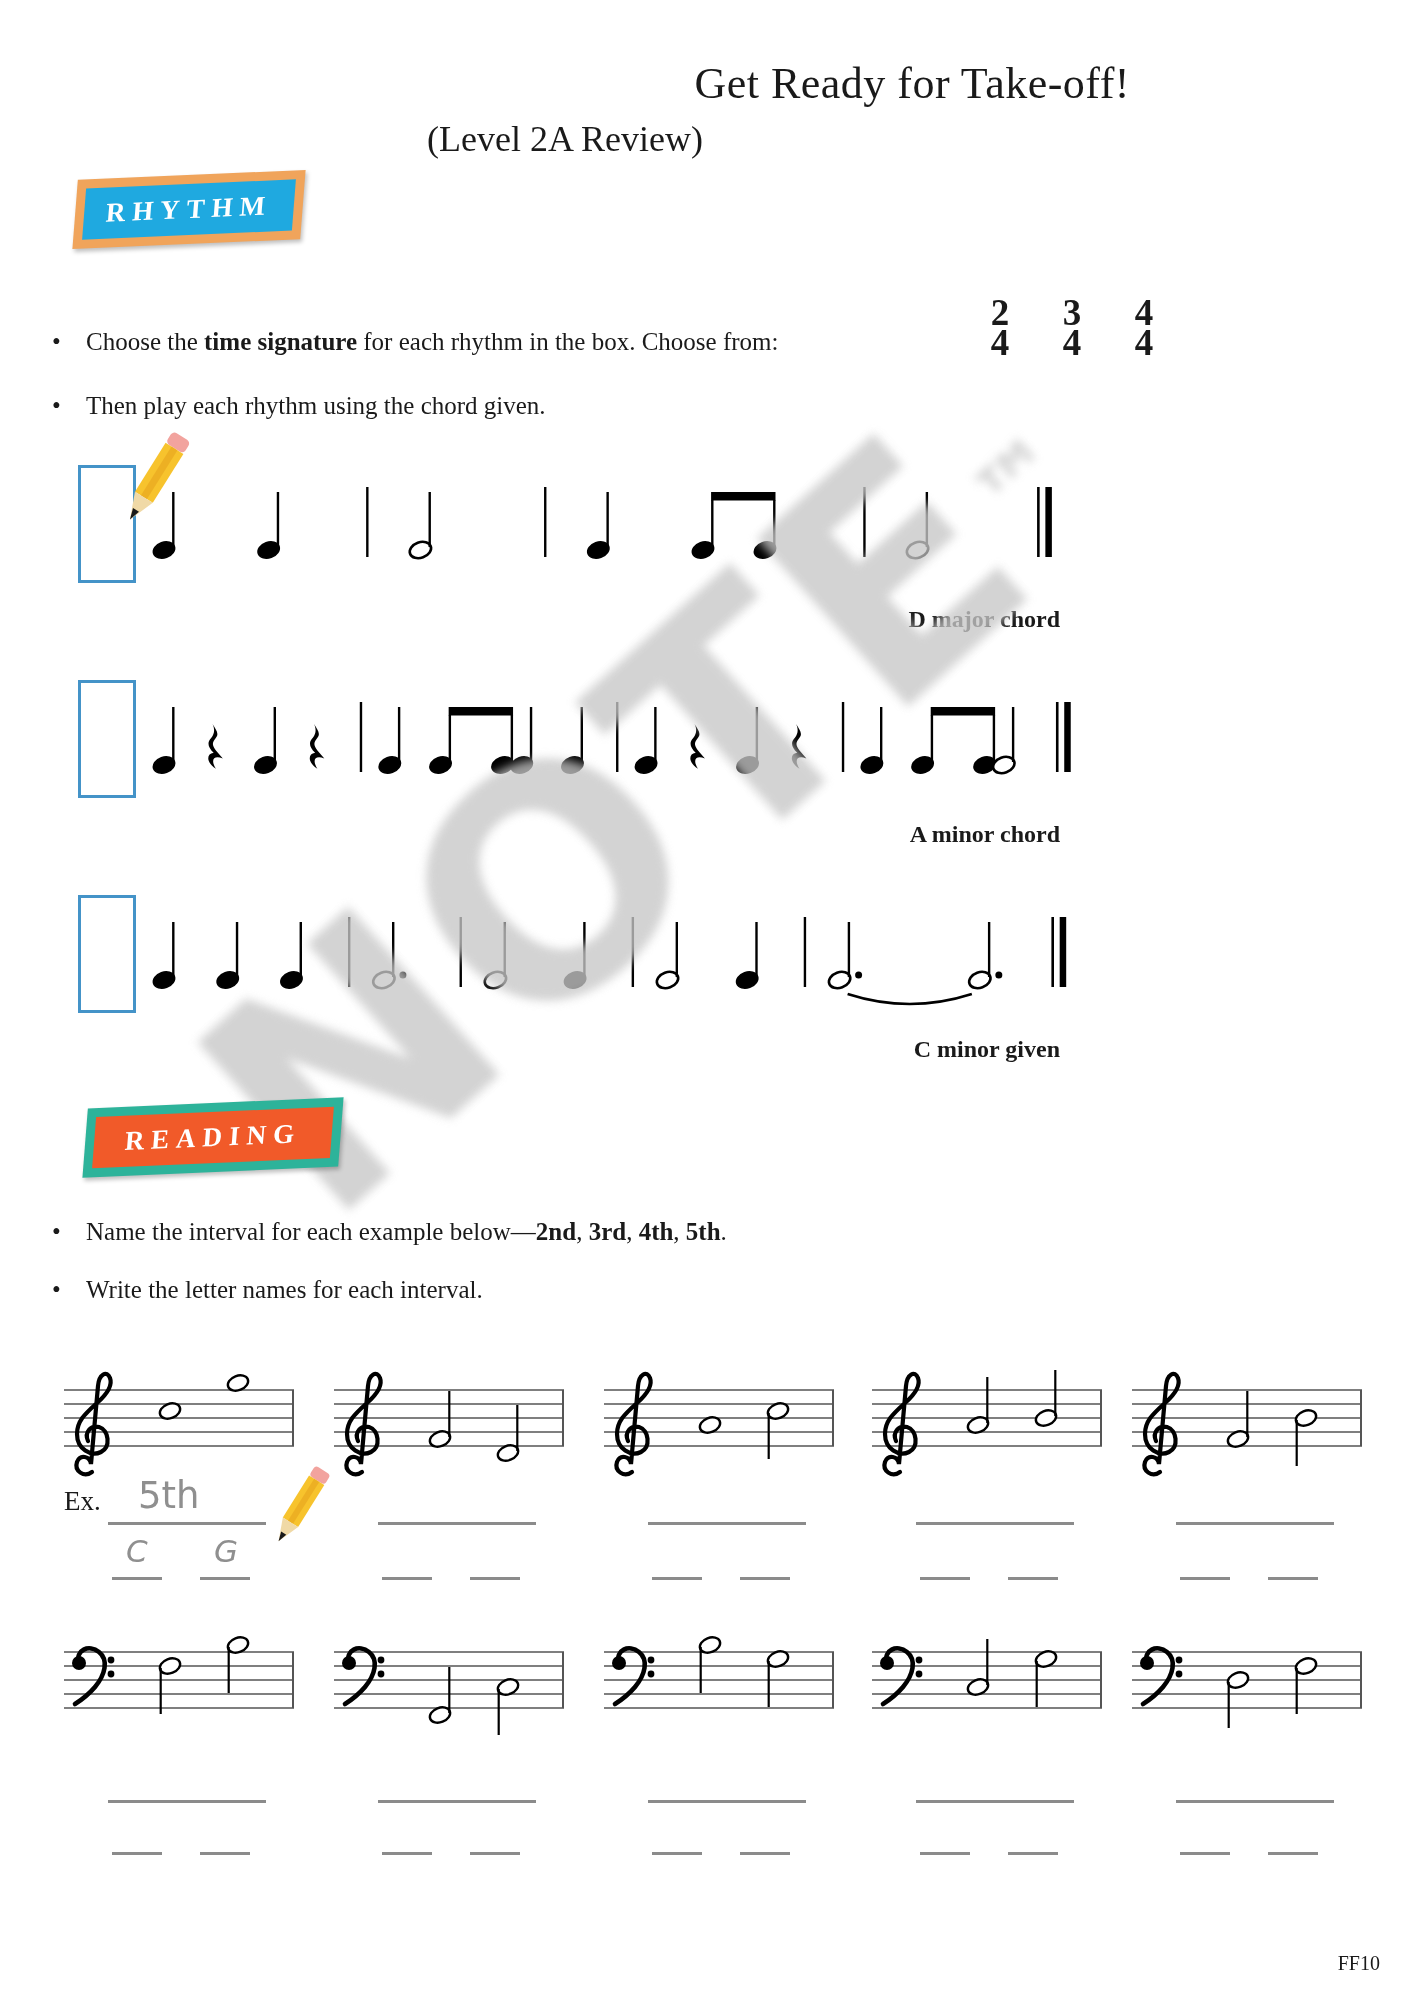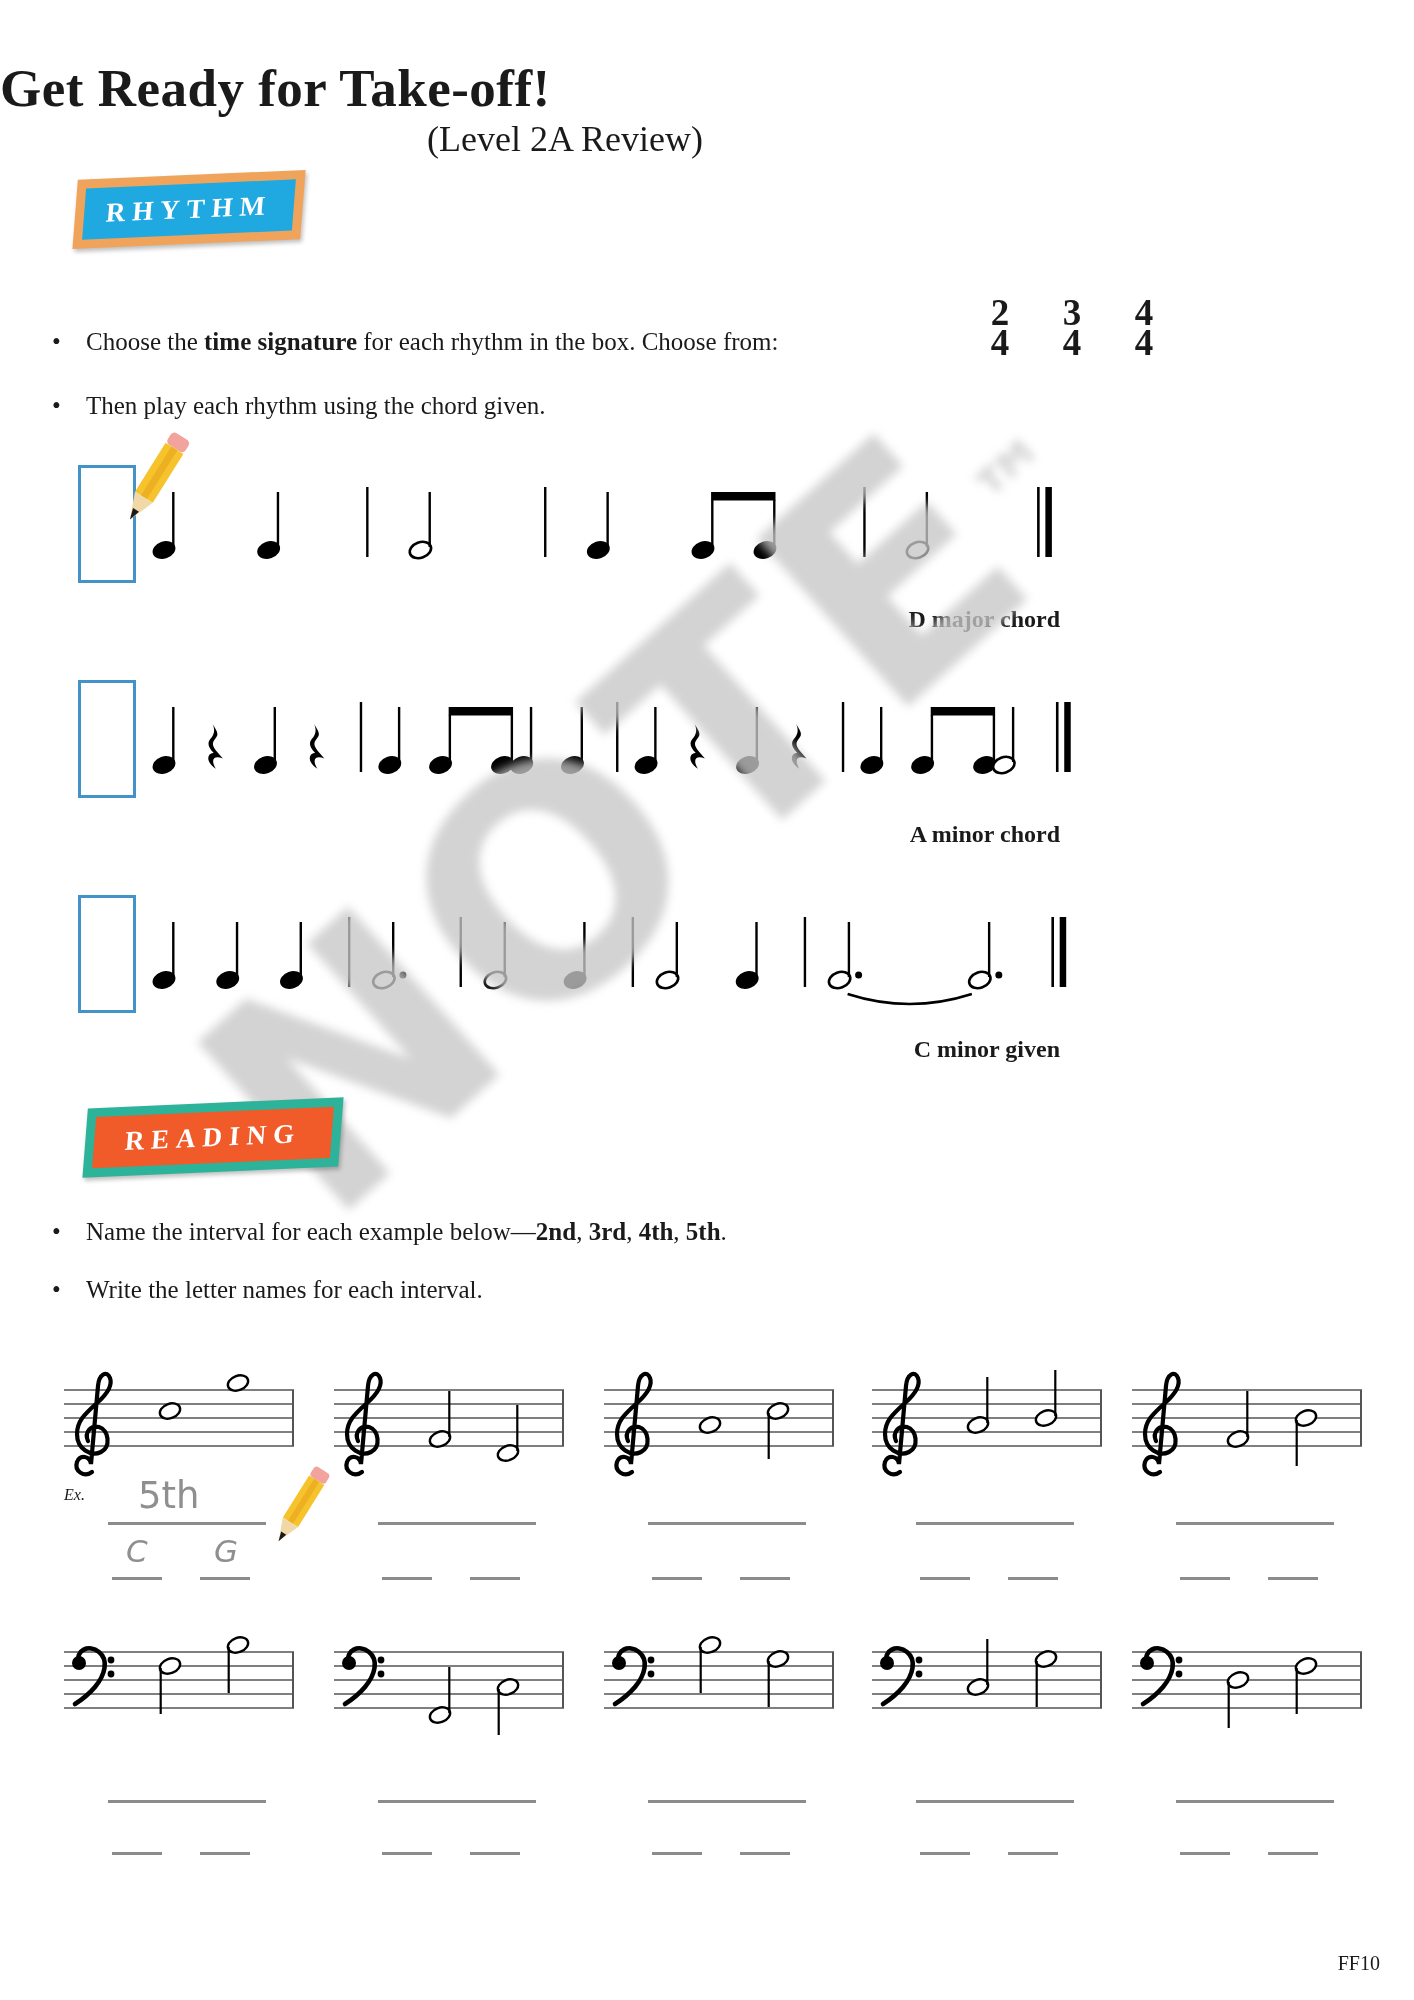--- a/index.html
+++ b/index.html
@@ -4,21 +4,21 @@
 <style>
   :root{
     --c-rhythm-fill:#1FA9E0; --c-rhythm-border:#F0A45B;
     --c-reading-fill:#F15A29; --c-reading-border:#2DB39A;
     --c-box:#4493C8; --c-wm:#c7c7c7; --c-hand:#8f8f8f; --c-line:#8b8b8b;
   }
   html,body{margin:0;padding:0;background:#fff;}
   .page{position:relative;width:1414px;height:2000px;background:#fff;overflow:hidden;
         font-family:"Liberation Serif",serif;color:#1a1a1a;}
   .abs{position:absolute;}
-  .title{left:0;top:58px;width:1130px;text-align:left;font-size:53px;font-weight:bold;letter-spacing:.5px;}
+  .title{left:0;top:58px;width:1130px;text-align:right;font-size:44px;font-weight:normal;letter-spacing:.5px;}
   .subtitle{left:0;top:118px;width:1130px;text-align:center;font-size:36px;}
   .badge-outer{transform:rotate(-2.5deg) skewX(-7deg);padding:9px;box-shadow:2px 3px 4px rgba(0,0,0,.25);}
   .badge-inner{padding:10px 0;text-align:center;color:#fff;font-weight:bold;font-size:27px;letter-spacing:7px;}
   .badge-rhythm .badge-outer{background:var(--c-rhythm-border);}
   .badge-rhythm .badge-inner{background:var(--c-rhythm-fill);}
   .badge-reading .badge-outer{background:var(--c-reading-border);}
   .badge-reading .badge-inner{background:var(--c-reading-fill);}
   .bullet{font-size:25px;}
   .bullet .dot{display:inline-block;width:34px;text-align:left;padding-left:4px;}
   .tsig{display:inline-block;width:44px;text-align:center;font-weight:bold;font-size:37px;line-height:.8;vertical-align:top;margin-right:28px;}
@@ -26,21 +26,21 @@
   .ans-box{border:3px solid var(--c-box);background:#fff;}
   .chord-label{font-weight:bold;font-size:24px;margin-top:20px;}
   .wm{left:120px;top:640px;width:1060px;text-align:center;
       font-family:"DejaVu Sans",sans-serif;font-weight:bold;font-size:310px;line-height:1;
       color:var(--c-wm);opacity:.78;filter:blur(5px);letter-spacing:6px;
       transform:rotate(-42deg);z-index:1;}
   .wm sup{font-size:90px;vertical-align:60px;}
   .content{z-index:2;}
   .ans-line{border-bottom:3px solid var(--c-line);height:10px;}
   .hand{font-family:"DejaVu Sans",sans-serif;color:var(--c-hand);}
-  .ex-label{font-size:16px;font-style:italic;}
+  .ex-label{font-size:27px;}
   .footer{font-size:20px;}
   svg{display:block;overflow:visible;}
 </style>
 </head>
 <body>
 
 <div class="page">
 
   <div class="abs wm"><span>NOTE</span><sup>™</sup></div>
 

